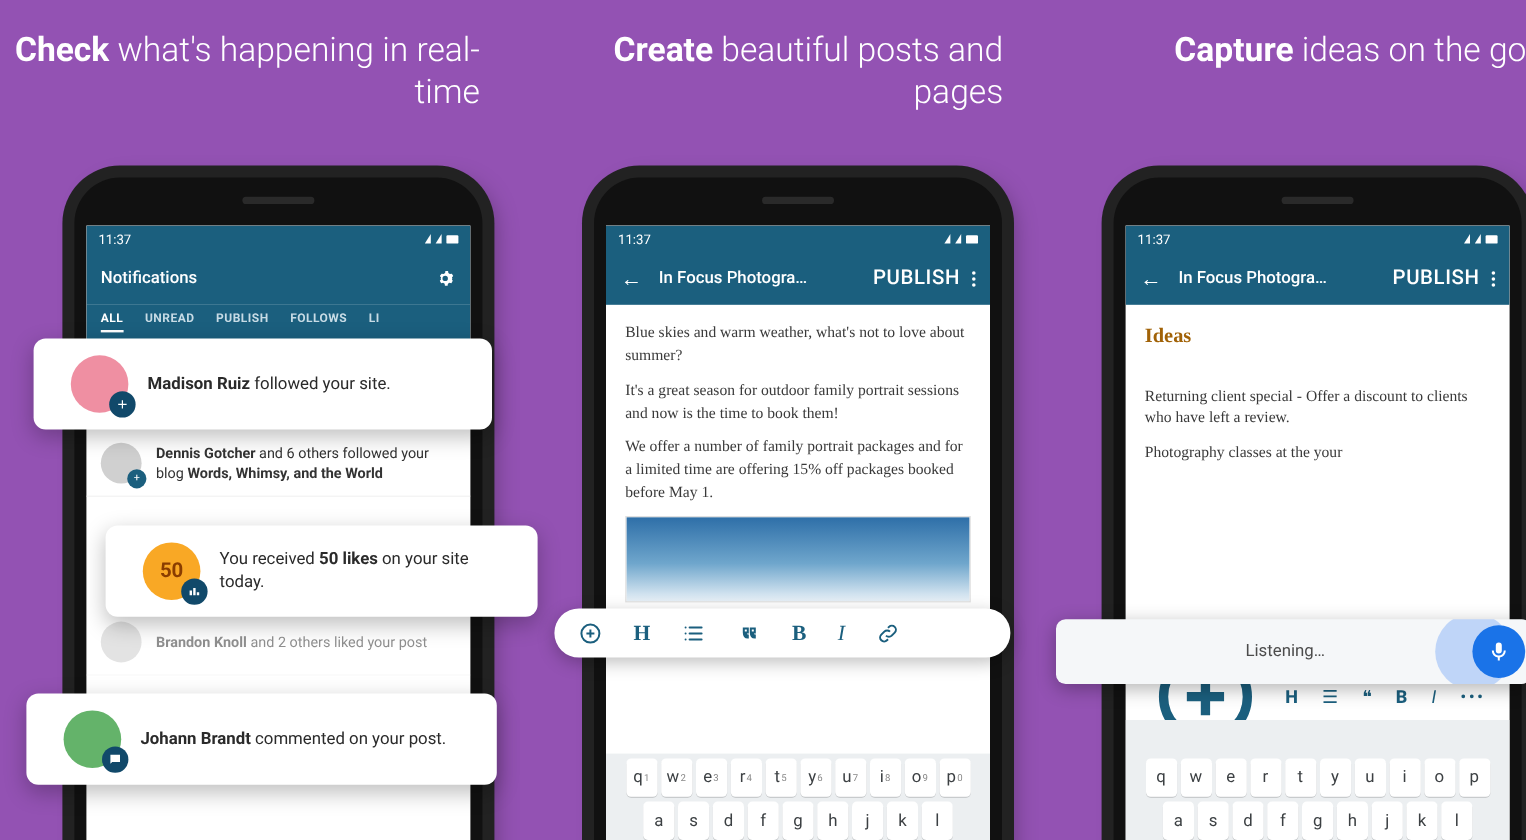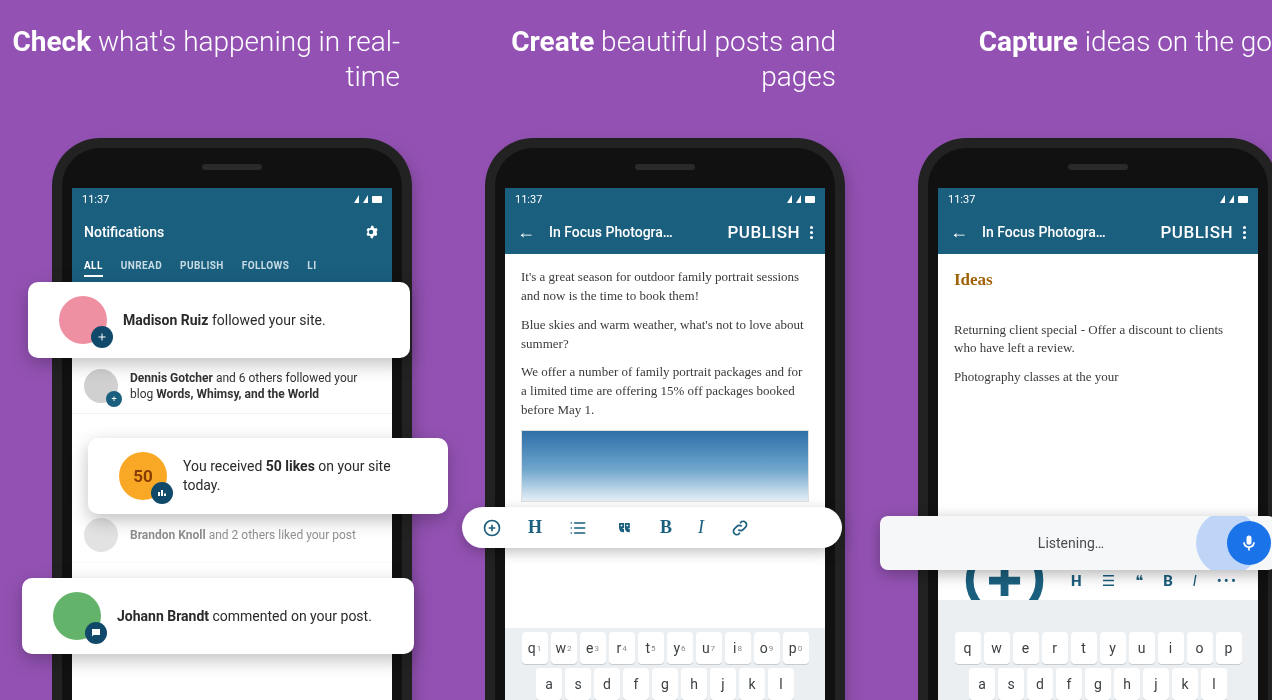--- a/index.html
+++ b/index.html
@@ -168,22 +168,22 @@
       <span class="back">←</span>
       <span class="title">In Focus Photogra…</span>
       <span class="pub">PUBLISH</span>
       <div class="more">
           <span></span>
           <span></span>
           <span></span>
         </div>
     </div>
     <div class="editor">
+      <p>Blue skies and warm weather, what's not to love about summer?</p>
       <p>It's a great season for outdoor family portrait sessions and now is the time to book them!</p>
-      <p>Blue skies and warm weather, what's not to love about summer?</p>
       <p>We offer a number of family portrait packages and for a limited time are offering 15% off packages booked before May 1.</p>
       <div class="photo"></div>
     </div>
     <div class="kbd" style="height:140px">
       <div class="krow" id="k1a">
           <div class="key">q<sup>1</sup></div>
           <div class="key">w<sup>2</sup></div>
           <div class="key">e<sup>3</sup></div>
           <div class="key">r<sup>4</sup></div>
           <div class="key">t<sup>5</sup></div>

